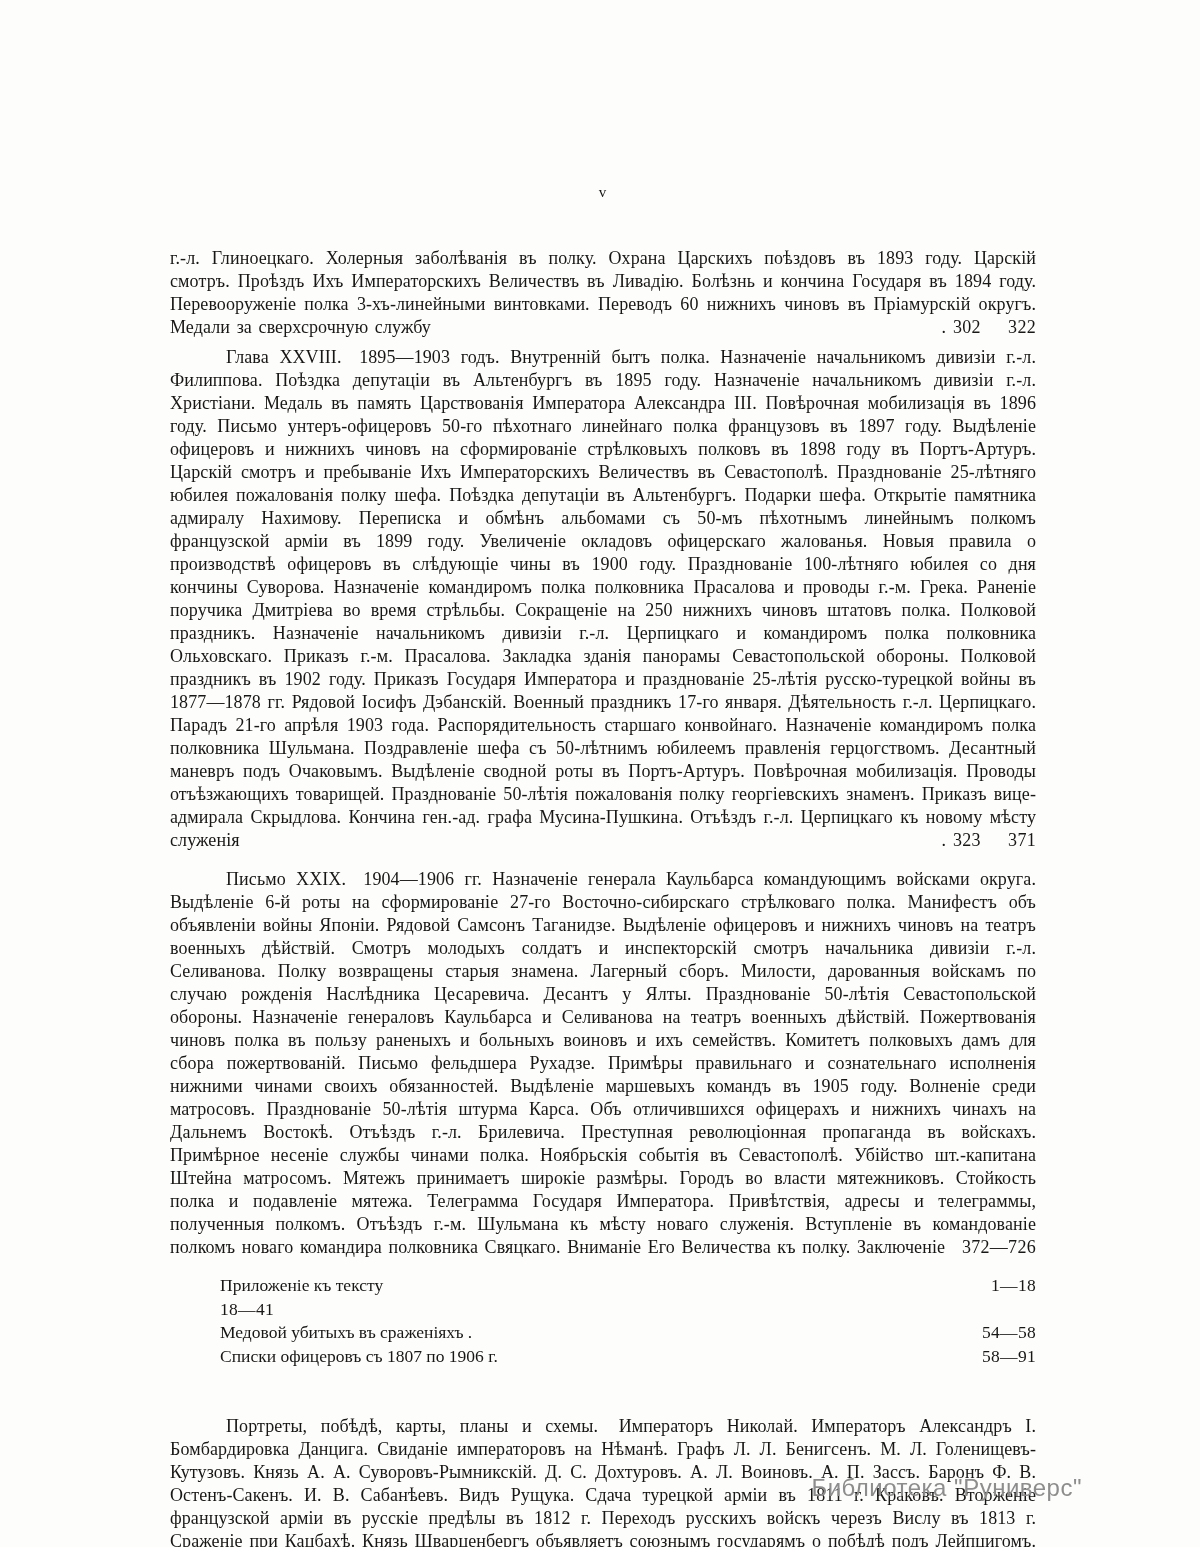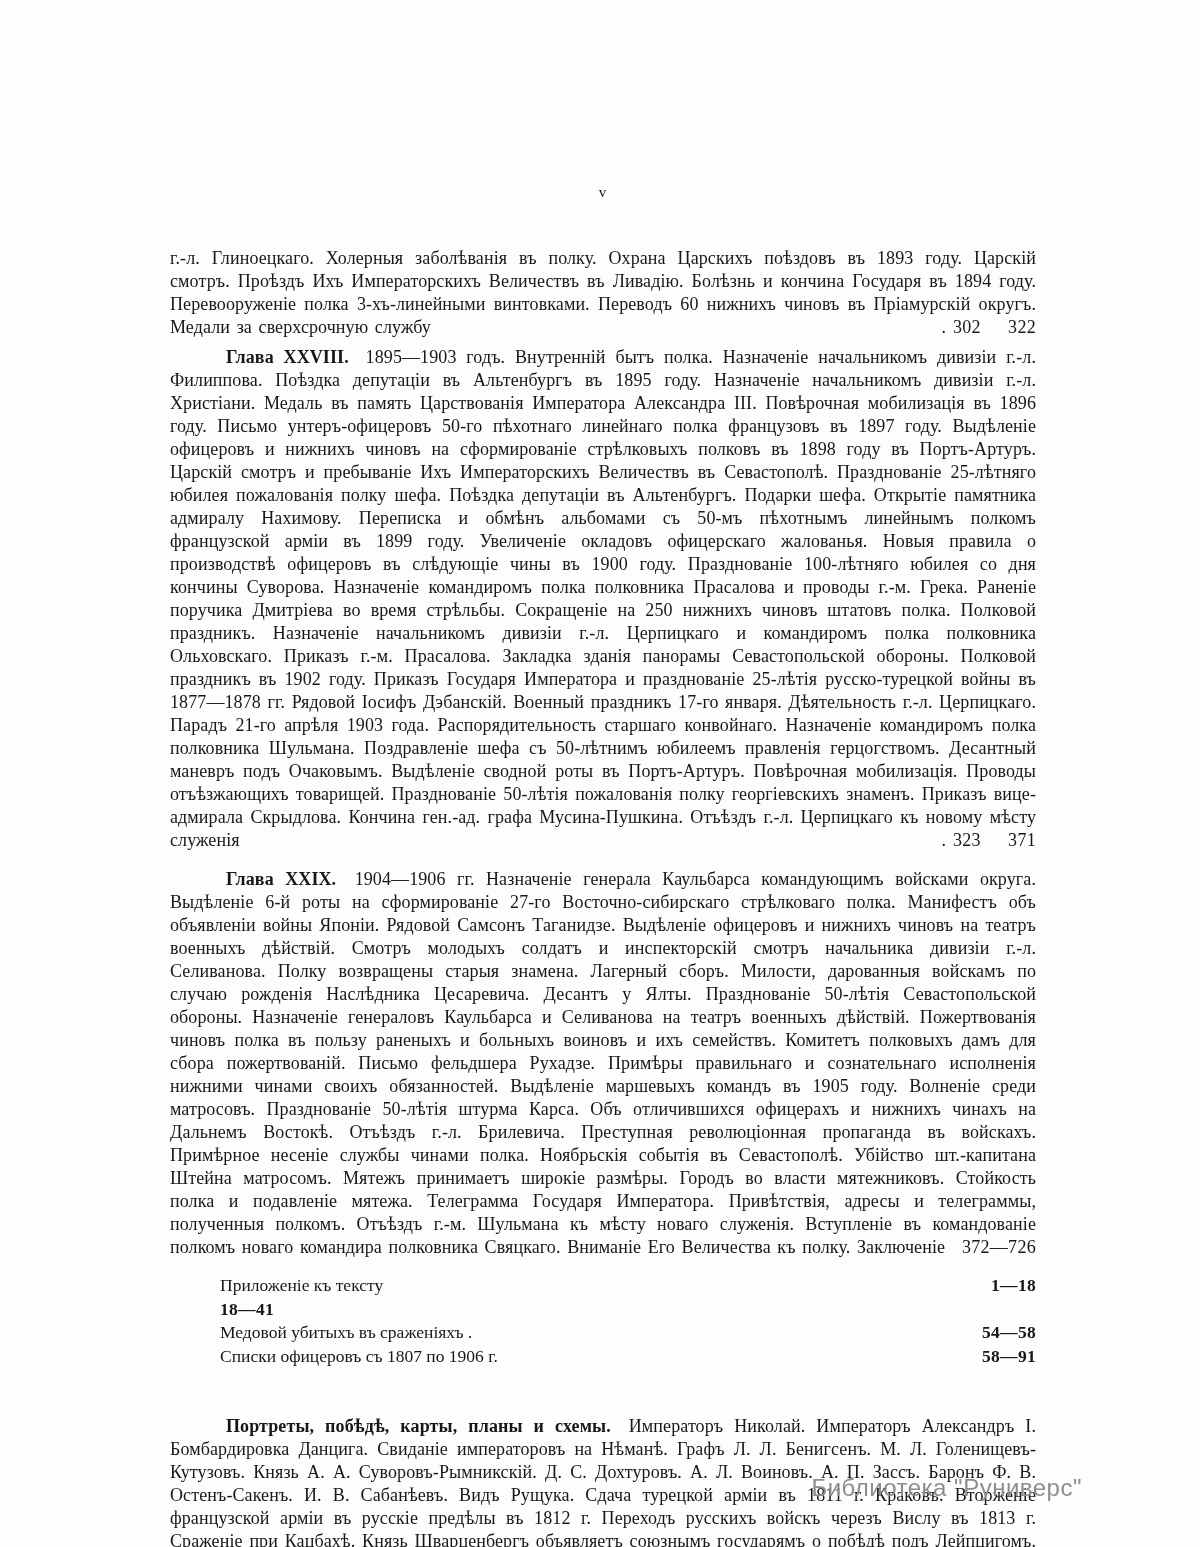--- a/index.html
+++ b/index.html
@@ -28,40 +28,40 @@
     font-size: 18px;
     line-height: 23px;
     word-spacing: 2px;
     letter-spacing: 0.1px;
     position: relative;
   }
   .first-entry { margin-top: 46px; }
   .chapter-entry { text-indent: 56px; }
   .entry-28 { margin-top: 7px; }
   .entry-29 { margin-top: 16px; }
-  .lead { font-weight: bold; margin-right: 7px; }
+  .lead { font-weight: normal; margin-right: 7px; }
   .pages {
     position: absolute;
     right: 0; bottom: 0;
     white-space: pre;
     text-align: center;
     letter-spacing: 0.3px;
   }
   .appendix {
     margin-top: 15px;
     padding-left: 50px;
     font-size: 17.5px;
   }
   .appendix-row {
     display: flex;
     justify-content: space-between;
     align-items: flex-end;
     line-height: 23.6px;
   }
-  .appendix-row .pgs { white-space: pre; letter-spacing: 0.3px; font-weight: bold; }
+  .appendix-row .pgs { white-space: pre; letter-spacing: 0.3px; }
   .plates-entry { margin-top: 47px; }
   .watermark {
     position: absolute;
     right: 118px; top: 1474px;
     font-family: "Liberation Sans", "DejaVu Sans", sans-serif;
     font-size: 24px;
     color: #8d8d8d;
     letter-spacing: 0.5px;
   }
 </style>
@@ -77,21 +77,21 @@
     <span class="pages">. 302    322</span>
   </p>
 
   <p class="entry chapter-entry entry-28">
     <span class="lead">Глава XXVIII.</span>
     <span>1895—1903 годъ. Внутренній бытъ полка. Назначеніе начальникомъ дивизіи г.-л. Филиппова. Поѣздка депутаціи въ Альтенбургъ въ 1895 году. Назначеніе начальникомъ дивизіи г.-л. Христіани. Медаль въ память Царствованія Императора Александра III. Повѣрочная мобилизація въ 1896 году. Письмо унтеръ-офицеровъ 50-го пѣхотнаго линейнаго полка французовъ въ 1897 году. Выдѣленіе офицеровъ и нижнихъ чиновъ на сформированіе стрѣлковыхъ полковъ въ 1898 году въ Портъ-Артуръ. Царскій смотръ и пребываніе Ихъ Императорскихъ Величествъ въ Севастополѣ. Празднованіе 25-лѣтняго юбилея пожалованія полку шефа. Поѣздка депутаціи въ Альтенбургъ. Подарки шефа. Открытіе памятника адмиралу Нахимову. Переписка и обмѣнъ альбомами съ 50-мъ пѣхотнымъ линейнымъ полкомъ французской арміи въ 1899 году. Увеличеніе окладовъ офицерскаго жалованья. Новыя правила о производствѣ офицеровъ въ слѣдующіе чины въ 1900 году. Празднованіе 100-лѣтняго юбилея со дня кончины Суворова. Назначеніе командиромъ полка полковника Прасалова и проводы г.-м. Грека. Раненіе поручика Дмитріева во время стрѣльбы. Сокращеніе на 250 нижнихъ чиновъ штатовъ полка. Полковой праздникъ. Назначеніе начальникомъ дивизіи г.-л. Церпицкаго и командиромъ полка полковника Ольховскаго. Приказъ г.-м. Прасалова. Закладка зданія панорамы Севастопольской обороны. Полковой праздникъ въ 1902 году. Приказъ Государя Императора и празднованіе 25-лѣтія русско-турецкой войны въ 1877—1878 гг. Рядовой Іосифъ Дэбанскій. Военный праздникъ 17-го января. Дѣятельность г.-л. Церпицкаго. Парадъ 21-го апрѣля 1903 года. Распорядительность старшаго конвойнаго. Назначеніе командиромъ полка полковника Шульмана. Поздравленіе шефа съ 50-лѣтнимъ юбилеемъ правленія герцогствомъ. Десантный маневръ подъ Очаковымъ. Выдѣленіе сводной роты въ Портъ-Артуръ. Повѣрочная мобилизація. Проводы отъѣзжающихъ товарищей. Празднованіе 50-лѣтія пожалованія полку георгіевскихъ знаменъ. Приказъ вице-адмирала Скрыдлова. Кончина ген.-ад. графа Мусина-Пушкина. Отъѣздъ г.-л. Церпицкаго къ новому мѣсту служенія</span>
     <span class="pages">. 323    371</span>
   </p>
 
   <p class="entry chapter-entry entry-29">
-    <span class="lead">Глава XXIX.</span>
+    <span class="lead">Письмо XXIX.</span>
     <span>1904—1906 гг. Назначеніе генерала Каульбарса командующимъ войсками округа. Выдѣленіе 6-й роты на сформированіе 27-го Восточно-сибирскаго стрѣлковаго полка. Манифестъ объ объявленіи войны Японіи. Рядовой Самсонъ Таганидзе. Выдѣленіе офицеровъ и нижнихъ чиновъ на театръ военныхъ дѣйствій. Смотръ молодыхъ солдатъ и инспекторскій смотръ начальника дивизіи г.-л. Селиванова. Полку возвращены старыя знамена. Лагерный сборъ. Милости, дарованныя войскамъ по случаю рожденія Наслѣдника Цесаревича. Десантъ у Ялты. Празднованіе 50-лѣтія Севастопольской обороны. Назначеніе генераловъ Каульбарса и Селиванова на театръ военныхъ дѣйствій. Пожертвованія чиновъ полка въ пользу раненыхъ и больныхъ воиновъ и ихъ семействъ. Комитетъ полковыхъ дамъ для сбора пожертвованій. Письмо фельдшера Рухадзе. Примѣры правильнаго и сознательнаго исполненія нижними чинами своихъ обязанностей. Выдѣленіе маршевыхъ командъ въ 1905 году. Волненіе среди матросовъ. Празднованіе 50-лѣтія штурма Карса. Объ отличившихся офицерахъ и нижнихъ чинахъ на Дальнемъ Востокѣ. Отъѣздъ г.-л. Брилевича. Преступная революціонная пропаганда въ войскахъ. Примѣрное несеніе службы чинами полка. Ноябрьскія событія въ Севастополѣ. Убійство шт.-капитана Штейна матросомъ. Мятежъ принимаетъ широкіе размѣры. Городъ во власти мятежниковъ. Стойкость полка и подавленіе мятежа. Телеграмма Государя Императора. Привѣтствія, адресы и телеграммы, полученныя полкомъ. Отъѣздъ г.-м. Шульмана къ мѣсту новаго служенія. Вступленіе въ командованіе полкомъ новаго командира полковника Свяцкаго. Вниманіе Его Величества къ полку. Заключеніе</span>
     <span class="pages">372—726</span>
   </p>
 
   <div class="appendix">
     <div class="appendix-row">
       <span>Приложеніе къ тексту</span>
       <span class="pgs">1—18</span>
     </div>
     <div class="appendix-row">

